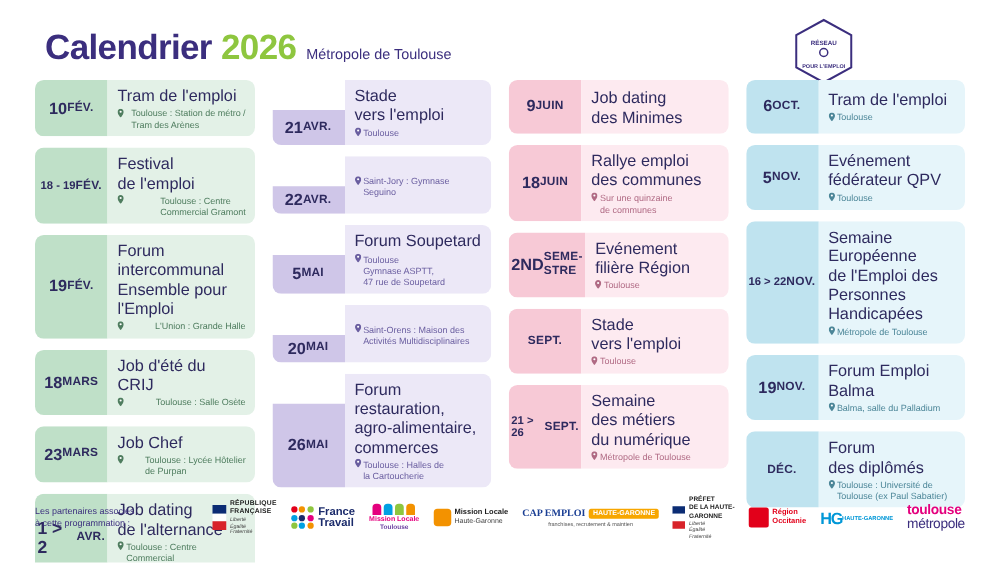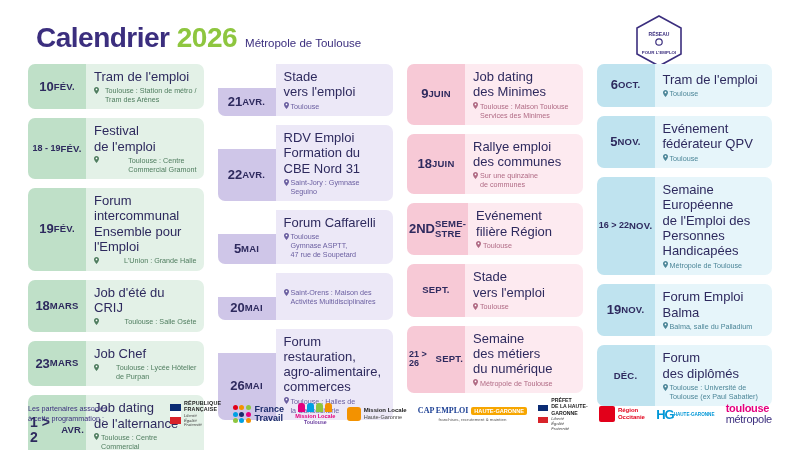--- a/index.html
+++ b/index.html
@@ -269,37 +269,36 @@
               <span class="loc-txt">Toulouse</span>
             </div>
           </div>
         </div>
         <div class="card p-purple">
           <div class="date">
             <div class="d">22</div>
             <div class="m">AVR.</div>
           </div>
           <div class="body">
-            <div class="evt">RDV Emploi<br>Formation du<br>CBE Nord 31</div>
             <div class="loc">
               <span class="pin"><svg width="5" height="7" viewBox="0 0 5 7">
                   <path d="M2.5 0C1.1 0 0 1.1 0 2.5C0 4.2 2.5 7 2.5 7S5 4.2 5 2.5C5 1.1 3.9 0 2.5 0z" fill="currentColor"></path>
                   <circle cx="2.5" cy="2.4" r="0.85" fill="#fff"></circle>
                 </svg></span>
               <span class="loc-txt">Saint-Jory : Gymnase Seguino</span>
             </div>
           </div>
         </div>
         <div class="card p-purple">
           <div class="date">
             <div class="d">5</div>
             <div class="m">MAI</div>
           </div>
           <div class="body">
-            <div class="evt">Forum Caffarelli</div>
+            <div class="evt">Forum Soupetard</div>
             <div class="loc">
               <span class="pin"><svg width="5" height="7" viewBox="0 0 5 7">
                   <path d="M2.5 0C1.1 0 0 1.1 0 2.5C0 4.2 2.5 7 2.5 7S5 4.2 5 2.5C5 1.1 3.9 0 2.5 0z" fill="currentColor"></path>
                   <circle cx="2.5" cy="2.4" r="0.85" fill="#fff"></circle>
                 </svg></span>
               <span class="loc-txt">Toulouse<br>Gymnase ASPTT,<br>47 rue de Soupetard</span>
             </div>
           </div>
         </div>
         <div class="card p-purple">
@@ -335,27 +334,20 @@
         </div>
       </div>
       <div class="col">
         <div class="card p-pink">
           <div class="date">
             <div class="d">9</div>
             <div class="m">JUIN</div>
           </div>
           <div class="body">
             <div class="evt">Job dating<br>des Minimes</div>
-            <div class="loc">
-              <span class="pin"><svg width="5" height="7" viewBox="0 0 5 7">
-                  <path d="M2.5 0C1.1 0 0 1.1 0 2.5C0 4.2 2.5 7 2.5 7S5 4.2 5 2.5C5 1.1 3.9 0 2.5 0z" fill="currentColor"></path>
-                  <circle cx="2.5" cy="2.4" r="0.85" fill="#fff"></circle>
-                </svg></span>
-              <span class="loc-txt">Toulouse : Maison Toulouse<br>Services des Minimes</span>
-            </div>
           </div>
         </div>
         <div class="card p-pink">
           <div class="date">
             <div class="d">18</div>
             <div class="m">JUIN</div>
           </div>
           <div class="body">
             <div class="evt">Rallye emploi<br>des communes</div>
             <div class="loc">

